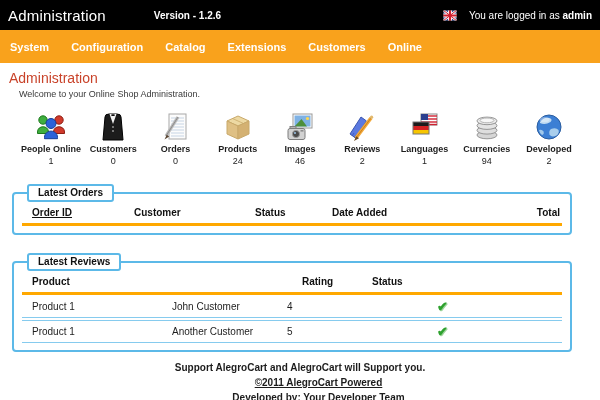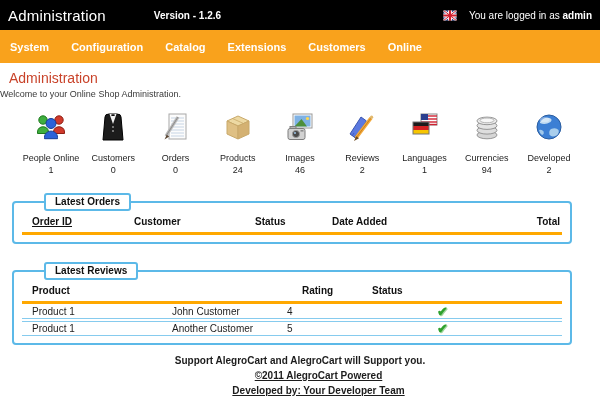--- a/index.html
+++ b/index.html
@@ -16,44 +16,44 @@
   .topbar-version { font-size:10px; font-weight:bold; margin-left:48px; }
   .topbar-right { margin-left:auto; display:flex; align-items:center; gap:12px; font-size:10px; }
   .topbar-right .user { font-weight:bold; }
   .flag-icon { display:inline-block; line-height:0; }
   
   .menubar { height:33px; background:#F9A21C; display:flex; align-items:center; padding-left:2px; }
   .menu-item { color:#fff; font-size:11px; font-weight:bold; padding:0 11px; cursor:pointer; white-space:nowrap; }
   .menu-item:first-child { padding-left:8px; }
   
   .page-heading { color:#C9432A; font-size:14px; font-weight:400; margin:7px 0 3px 9px; }
-  .welcome { font-size:9px; color:#3a3a3a; margin-left:0; }
+  .welcome { font-size:9px; color:#3a3a3a; margin-left:19px; }
   
   .stats { display:flex; justify-content:space-between; margin:12px 20px 0 20px; }
   .stat { width:62px; text-align:center; cursor:pointer; }
   .stat svg { width:32px; height:32px; display:block; margin:0 auto; }
-  .stat-label { font-size:9px; color:#1d1d1d; margin-top:10px; white-space:nowrap; }
+  .stat-label { font-size:9px; color:#1d1d1d; margin-top:1px; white-space:nowrap;font-weight:bold; }
   .stat-value { font-size:9px; color:#1d1d1d; margin-top:2px; }
   
   .panel { position:relative; margin:26px 28px 0 12px; border:2px solid #5CB9E8; border-radius:4px; background:#fff; padding:13px 8px 7px 8px; }
-  .panel-legend { position:absolute; top:-10px; left:30px; background:#fff; border:2px solid #5CB9E8; border-radius:3px; padding:1px 9px 2px 9px; font-size:10px; font-weight:bold; color:#101010; white-space:nowrap; }
+  .panel-legend { position:absolute; top:-10px; left:13px; background:#fff; border:2px solid #5CB9E8; border-radius:3px; padding:1px 9px 2px 9px; font-size:10px; font-weight:bold; color:#101010; white-space:nowrap; }
   .thead { display:flex; font-size:10px; font-weight:bold; color:#101010; border-bottom:3px solid #FFA800; padding-bottom:5px; align-items:flex-end; }
   
   .oc1 { width:112px; padding-left:10px;text-decoration:underline; }
   .oc2 { width:121px; }
   .oc3 { width:77px; }
   .oc4 { flex:1; }
   .oc5 { width:62px; text-align:right; padding-right:2px; }
   
   .rc1 { width:150px; padding-left:10px; }
   .rc2 { width:115px; }
   .rc3 { width:130px; }
   .rc4 { width:70px; }
   .rc5 { flex:1; }
-  .review-row { display:flex; align-items:center; font-size:10px; color:#1d1d1d; height:15px; border-bottom:1px solid #86CBEE; }
+  .review-row { display:flex; align-items:center; font-size:10px; color:#1d1d1d; height:23px; border-bottom:1px solid #86CBEE; }
   .review-row + .review-row { border-top:1px solid #86CBEE; margin-top:2px; }
   .check { color:#2EA12E; font-size:13px; font-weight:bold; padding-left:20px; text-shadow:1px 1px 0 #9ed49b; }
   
   .footer { text-align:center; font-size:10px; font-weight:bold; color:#1c1c1c; margin-top:8px; line-height:1.5; }
   .footer-link { text-decoration:underline; cursor:pointer;padding-left:37px; }
 </style>
 </head>
 <body>
 
 <div class="topbar">

